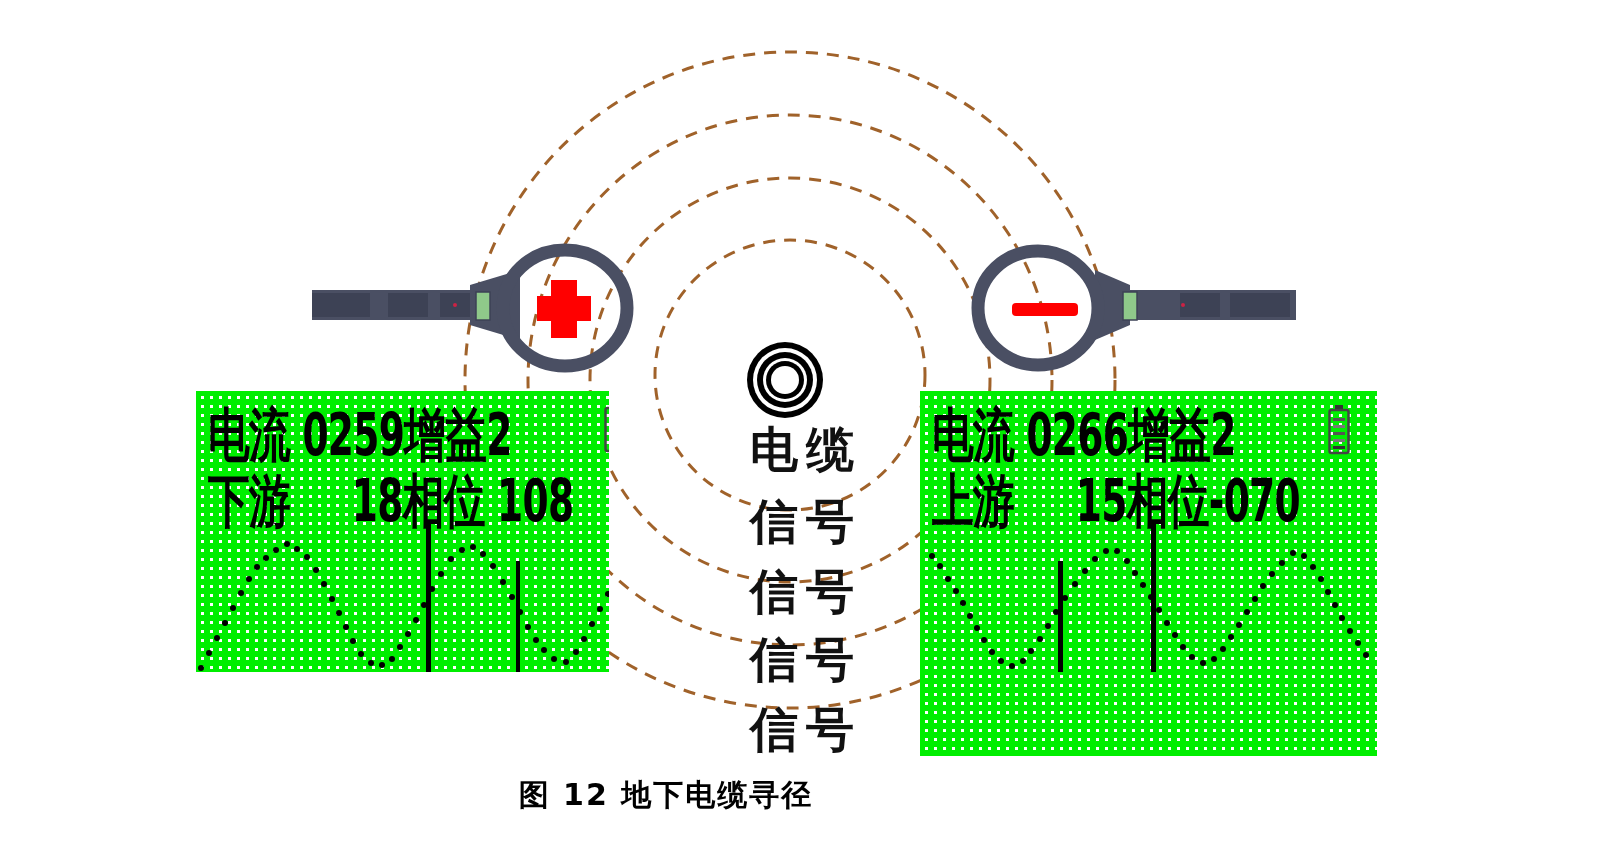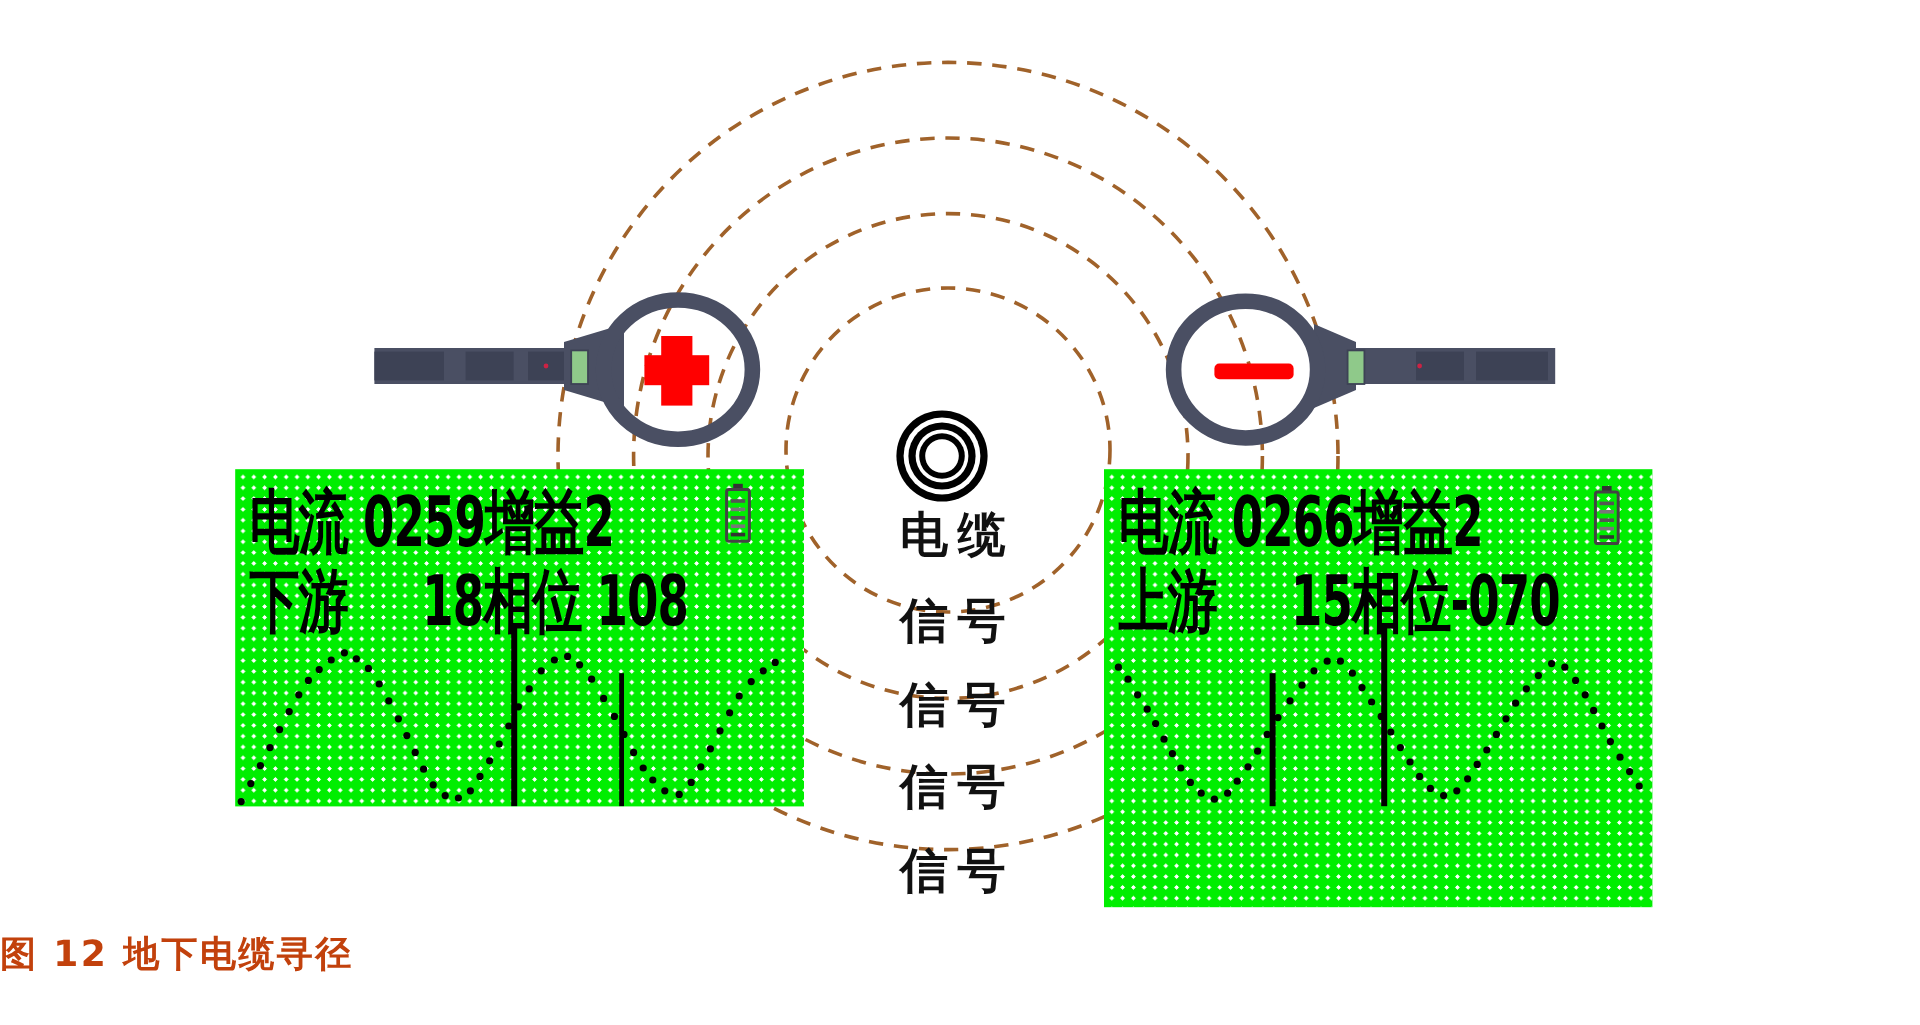--- a/index.html
+++ b/index.html
@@ -7,23 +7,23 @@
          font-family: "DejaVu Sans", sans-serif; }
   #stage { position:absolute; left:0; top:0; width:1600px; height:854px; }
   .screen { position:absolute; background-color:#00ee00;
             background-image: radial-gradient(circle, #ffffff 1.6px, transparent 1.8px);
             background-size: 9px 9px; background-position: 2px 2px; overflow:hidden; }
   .screen .line { position:absolute; left:12px; font-family:"DejaVu Sans Condensed","DejaVu Sans", sans-serif;
                   font-weight:bold; color:#000; font-size:58px; line-height:60px; white-space:pre;
                   transform: scaleX(0.72); transform-origin: left top; letter-spacing:-1px; }
   .screen svg { position:absolute; left:0; top:0; }
   .battery { position:absolute; width:22px; height:50px; }
-  .label { position:absolute; font-weight:bold; color:#111; font-size:40px; letter-spacing:8px; }
-  .caption { position:absolute; left:0; width:1332px; top:775px; 
-             font-size:30px; font-weight:bold; color:#c2410c; letter-spacing:2px; }
+  .label { position:absolute; font-weight:bold; color:#111; font-size:48px; letter-spacing:8px; }
+  .caption { position:absolute; left:0; width:1332px; top:775px; text-align:center;
+             font-size:30px; font-weight:bold; color:#000000; letter-spacing:2px; }
 </style>
 </head>
 <body>
 
 <div id="stage">
 
   <svg width="1600" height="854" style="position:absolute;left:0;top:0">
     <g fill="none" stroke="#a0622a" stroke-width="3" stroke-dasharray="12 9">
       <ellipse cx="790" cy="380" rx="325" ry="328"></ellipse>
       <ellipse cx="790" cy="380" rx="262" ry="265"></ellipse>
@@ -60,21 +60,21 @@
       <rect x="1180" y="293" width="40" height="24" fill="#3d4255"></rect>
       <rect x="1230" y="293" width="60" height="24" fill="#3d4255"></rect>
       <circle cx="1183" cy="305" r="2" fill="#c24"></circle>
       <path d="M1095 270 L1130 285 L1130 325 L1095 340 Z" fill="#4a4f63"></path>
       <rect x="1123" y="292" width="14" height="28" fill="#8fc98a" stroke="#3d4255" stroke-width="1.5"></rect>
       <ellipse cx="1038" cy="308" rx="60" ry="57" fill="none" stroke="#4a4f63" stroke-width="13"></ellipse>
       <rect x="1012" y="303" width="66" height="13" rx="4" fill="#ff0000"></rect>
     </g>
   </svg>
 
-  <div class="screen" style="left:196px;top:391px;width:474px;height:281px;">
+  <div class="screen" style="left:196px;top:391px;width:413px;height:281px;">
     <div class="line" style="top:14px;">电流 0259增益2</div>
     <div class="line" style="top:80px;">下游     18相位 108</div>
     <svg class="battery" style="left:408px;top:12px" viewBox="0 0 22 50">
       <rect x="7" y="0" width="8" height="5" fill="#333"></rect>
       <rect x="1.5" y="5" width="19" height="43" rx="2" fill="none" stroke="#444" stroke-width="2.5"></rect>
       <rect x="5" y="13" width="12" height="3" fill="#555"></rect>
       <rect x="5" y="20" width="12" height="3" fill="#777"></rect>
       <rect x="5" y="27" width="12" height="3" fill="#555"></rect>
       <rect x="5" y="34" width="12" height="3" fill="#777"></rect>
       <rect x="5" y="41" width="12" height="3" fill="#333"></rect>

